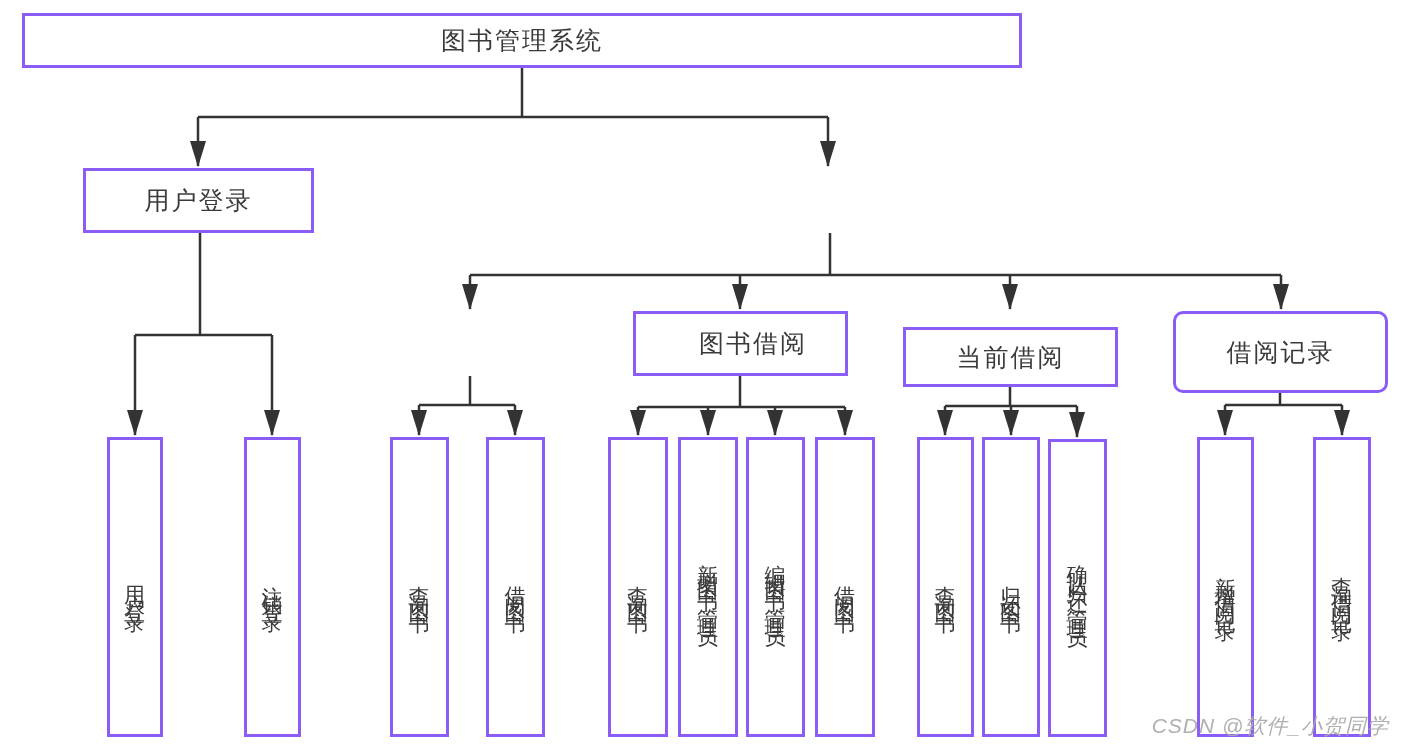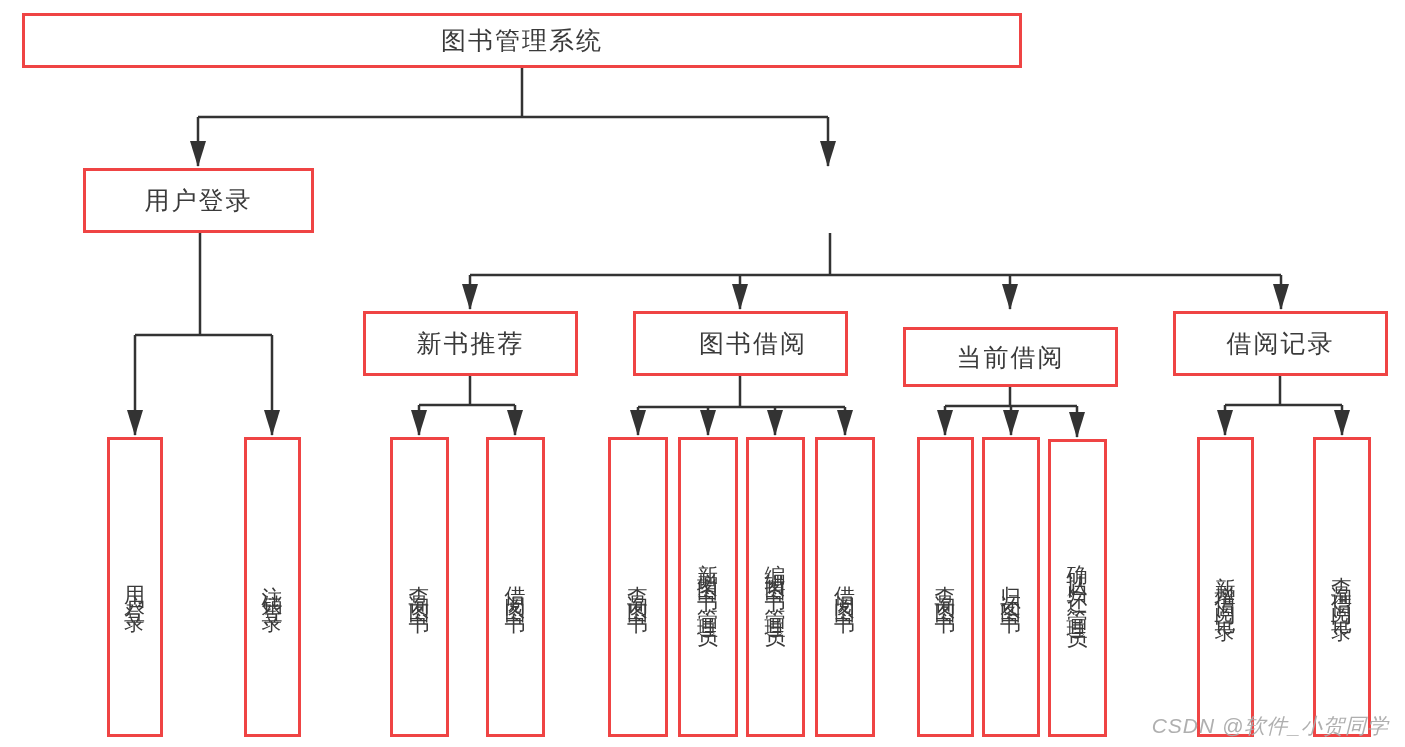--- a/index.html
+++ b/index.html
@@ -13,21 +13,21 @@
   }
   #connectors {
     position: absolute;
     left: 0; top: 0;
     width: 1405px; height: 747px;
   }
   .node {
     position: absolute;
     box-sizing: border-box;
     background: #ffffff;
-    border: 3px solid #ef4444;
+    border: 3px solid #8b5cf6;
     color: #3a3a3a;
     display: flex;
     align-items: center;
     justify-content: center;
   }
   .hbox {
     font-size: 25px;
     letter-spacing: 2px;
     white-space: nowrap;
   }
@@ -108,30 +108,27 @@
   </svg>
 
   <div class="node hbox" style="left:22px; top:13px; width:1000px; height:55px;">
     <span>图书管理系统</span>
   </div>
 
   <div class="node hbox" style="left:83px; top:168px; width:231px; height:65px;">
     <span>用户登录</span>
   </div>
 
-  <div class="node hbox" style="left:363px; top:311px; width:215px; height:65px;">
-    <span>新书推荐</span>
-  </div>
   <div class="node hbox" style="left:633px; top:311px; width:215px; height:65px;padding-left:25px;">
     <span>图书借阅</span>
   </div>
   <div class="node hbox" style="left:903px; top:327px; width:215px; height:60px;">
     <span>当前借阅</span>
   </div>
-  <div class="node hbox" style="left:1173px; top:311px; width:215px; height:65px;">
+  <div class="node hbox" style="left:1173px; top:311px; width:215px; height:82px;border-radius:10px;">
     <span>借阅记录</span>
   </div>
 
   <div class="node vbox" style="left:107px; top:437px; width:56px; height:300px;">
     <span class="vtext">用户登录</span>
   </div>
   <div class="node vbox" style="left:244px; top:437px; width:57px; height:300px;">
     <span class="vtext">注销登录</span>
   </div>
 

